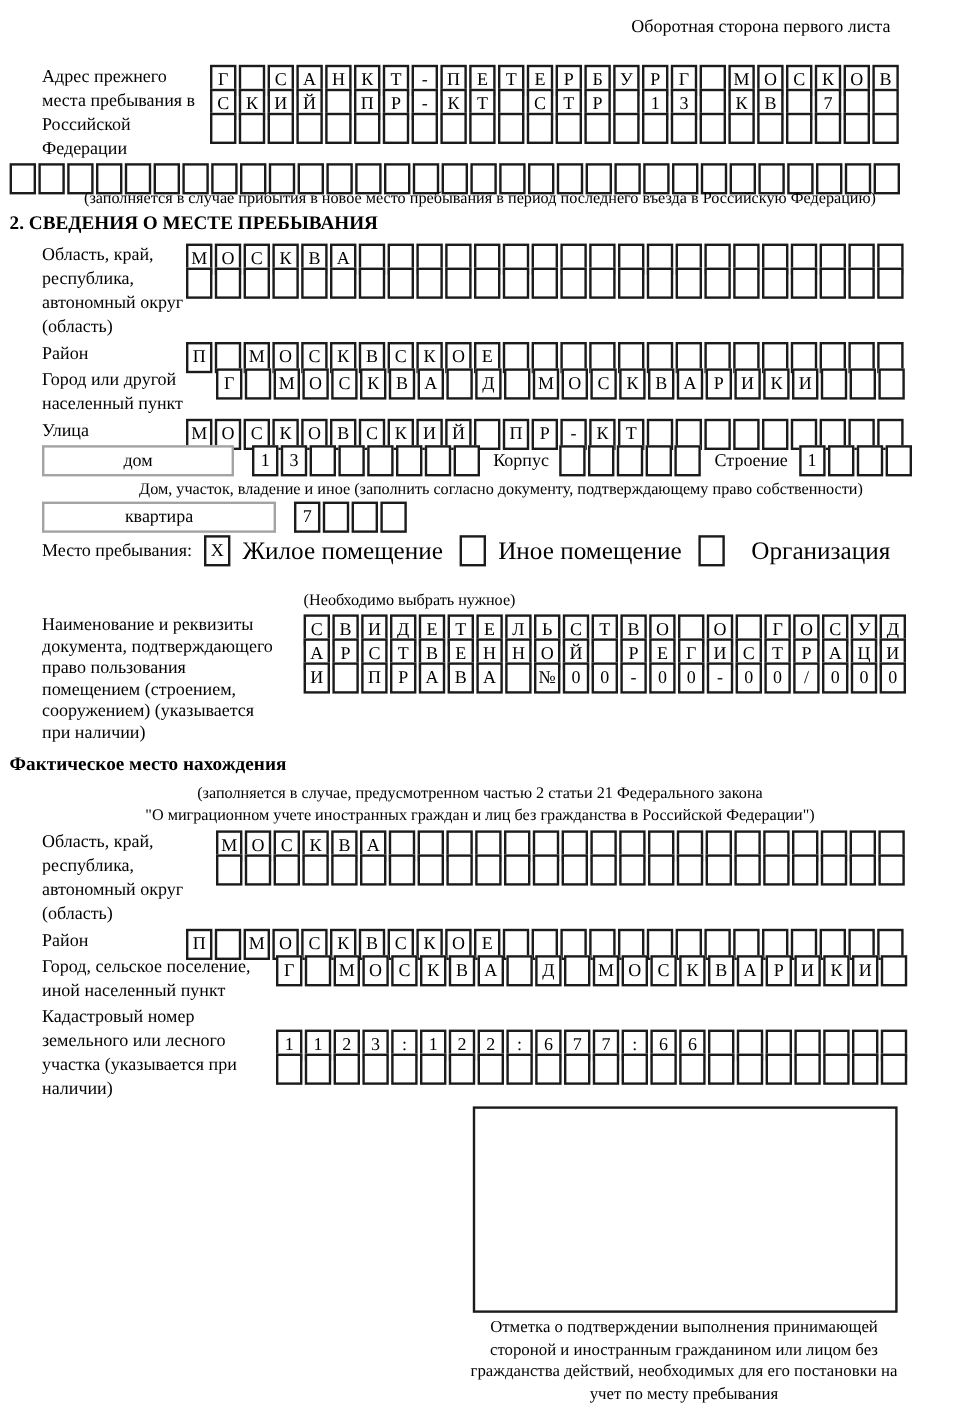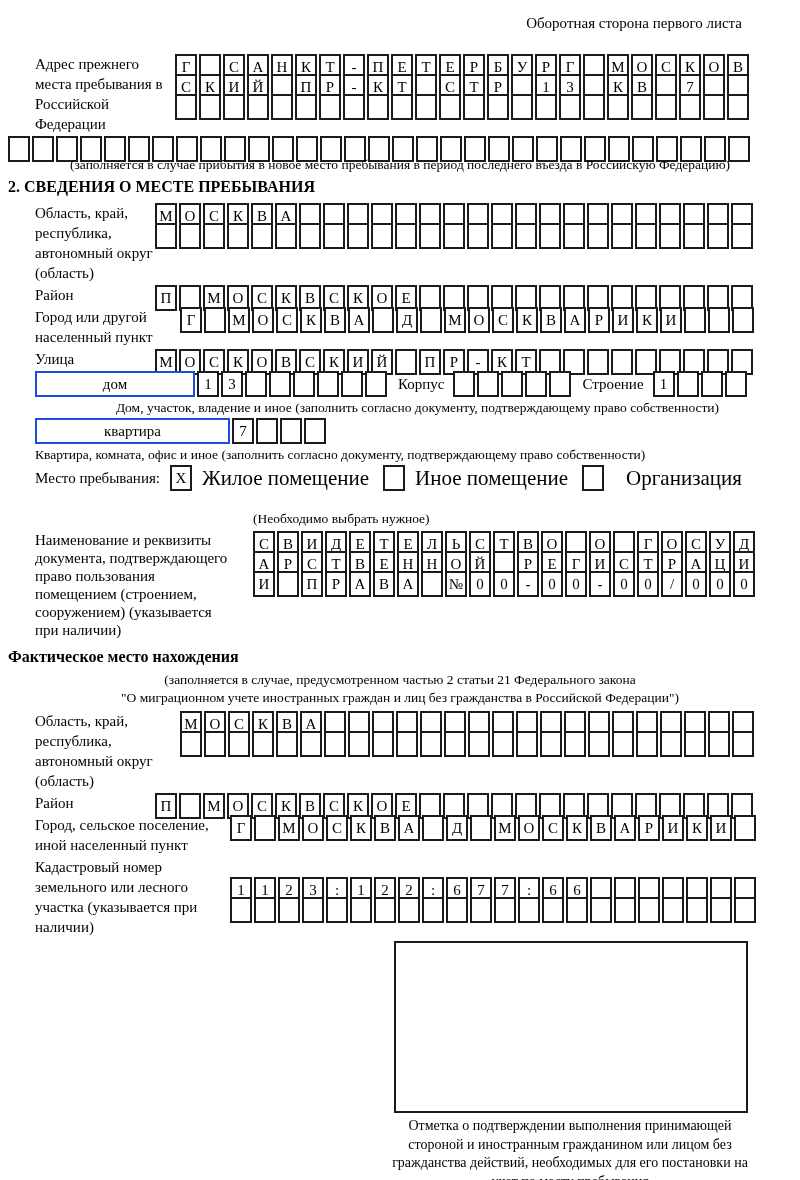--- a/index.html
+++ b/index.html
@@ -32,22 +32,22 @@
 
   .fullrow { margin-top:1px; }
 
   .caption { font-size:13.5px; line-height:17px; margin:2px 0 2px 0; }
   .center { text-align:center; width:784px; }
 
   .sect-title { text-align:left; width:784px; font-weight:bold; font-size:16px; line-height:20px; margin:4px 0 6px 0; }
 
   .houserow, .aptrow { display:flex; align-items:flex-start; margin-left:27px; margin-bottom:2px; }
   .typebox {
-    border:2px solid #1d4ed8; height:22px; line-height:22px;
-    text-align:center; font-size:15px; flex:none; margin-right:2px; background:#fff;
+    border:2px solid #a3a3a3; height:22px; line-height:22px;
+    text-align:center; font-size:15px; flex:none; margin-right:15px; background:#fff;
   }
   .tb-house { width:156px; }
   .tb-apt { width:191px; }
   .inline-lbl { font-size:15px; line-height:26px; margin:0 9px; flex:none; }
 
   .stayrow { display:flex; align-items:flex-start; margin-left:27px; margin-bottom:19px; }
   .stay-lbl { font-size:15px; line-height:26px; margin-right:10px; }
   .opt-lbl { font-size:21px; line-height:26px; margin:0 14px 0 8px; }
   .note { font-size:13.5px; line-height:17px; margin:0 0 4px 245px; }
 
@@ -114,21 +114,20 @@
     <div class="boxrow"><span class="cbox"></span><span class="cbox"></span><span class="cbox"></span><span class="cbox"></span><span class="cbox"></span></div>
     <div class="inline-lbl">Строение</div>
     <div class="boxrow"><span class="cbox">1</span><span class="cbox"></span><span class="cbox"></span><span class="cbox"></span></div>
   </div>
   <div class="caption" style="margin-left:27px;text-align:center;">Дом, участок, владение и иное (заполнить согласно документу, подтверждающему право собственности)</div>
 
   <div class="aptrow">
     <div class="typebox tb-apt">квартира</div>
     <div class="boxrow"><span class="cbox">7</span><span class="cbox"></span><span class="cbox"></span><span class="cbox"></span></div>
   </div>
-  <div class="caption" style="margin-left:27px;">Квартира, комната, офис и иное (заполнить согласно документу, подтверждающему право собственности)</div>
 
   <div class="stayrow">
     <div class="stay-lbl">Место пребывания:</div>
     <span class="cbox">X</span>
     <span class="opt-lbl">Жилое помещение</span>
     <span class="cbox"></span>
     <span class="opt-lbl">Иное помещение</span>
     <span class="cbox"></span>
     <span class="opt-lbl" style="margin-left:20px;">Организация</span>
   </div>

